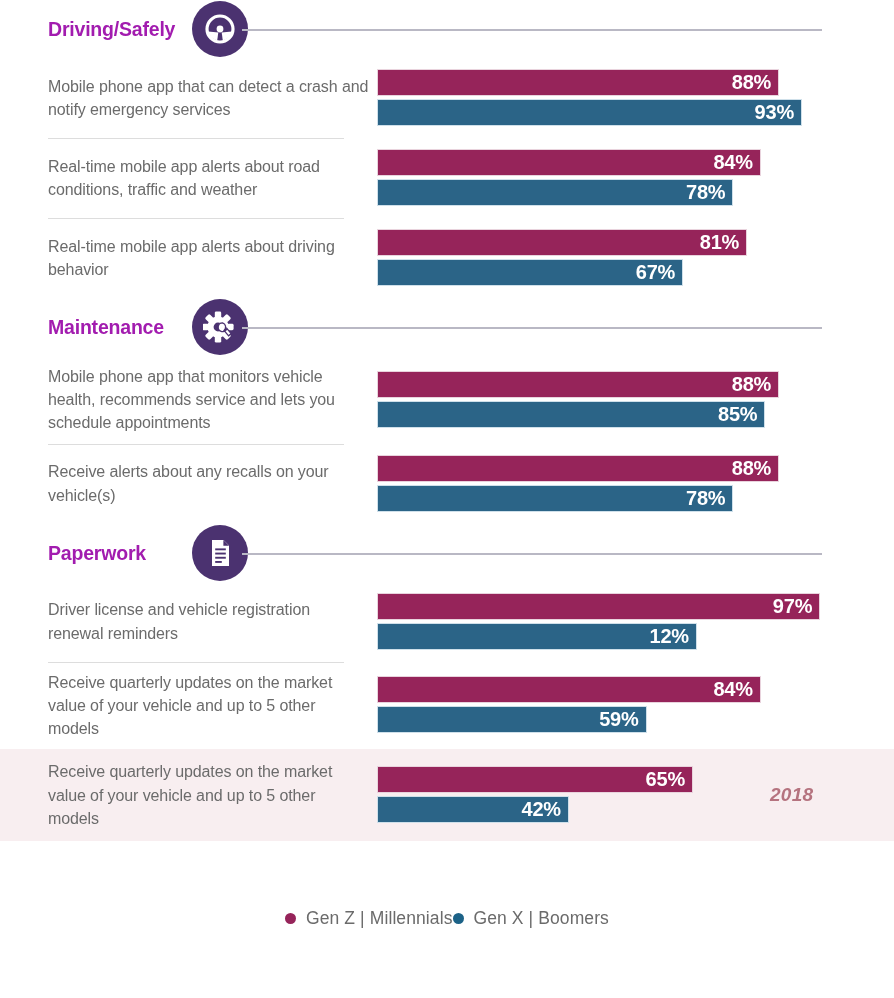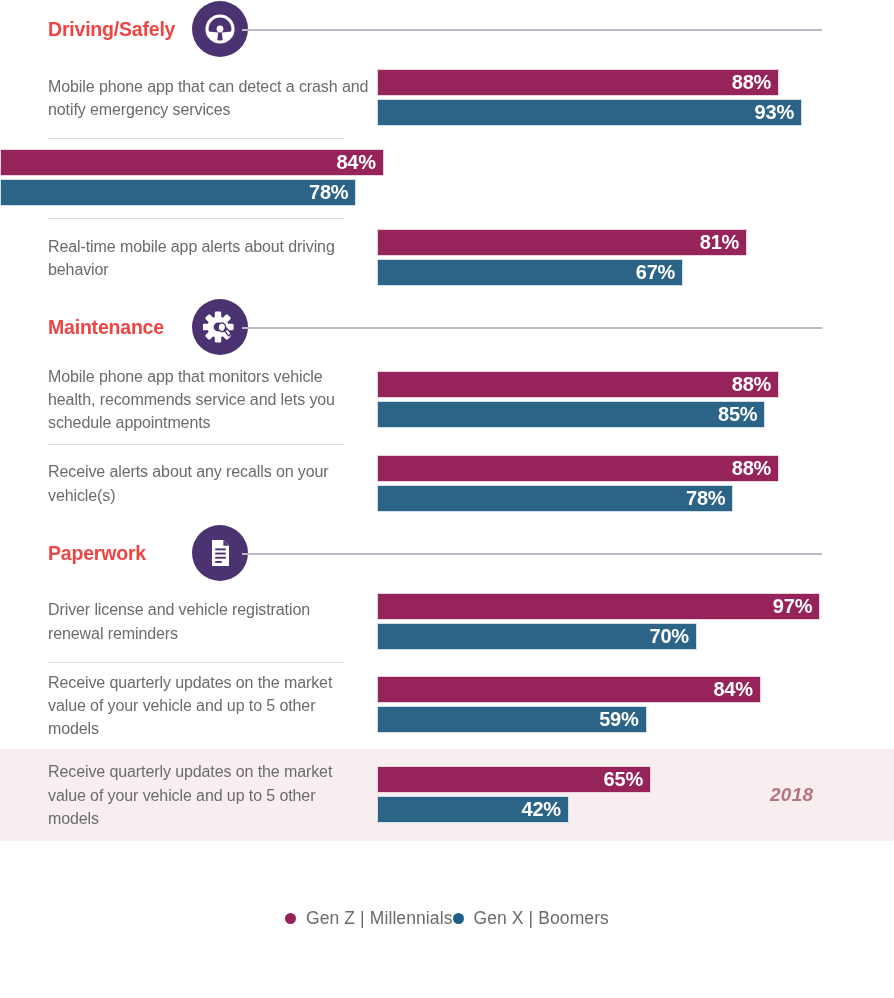--- a/index.html
+++ b/index.html
@@ -27,21 +27,21 @@
     position: relative;
     height: 58px;
   }
   .section-title {
     position: absolute;
     left: 48px;
     top: 50%;
     transform: translateY(-50%);
     font-size: 19.5px;
     font-weight: bold;
-    color: #ef4444;
+    color: #a21caf;
     letter-spacing: -0.2px;
     white-space: nowrap;
   }
   .section-icon {
     position: absolute;
     left: 192px;
     top: 50%;
     transform: translateY(-50%);
     width: 56px;
     height: 56px;
@@ -193,20 +193,21 @@
         <div class="row-bars">
           <div class="bar primary" style="width: 402.16px;">
             <span class="bar-value">88%</span>
           </div>
           <div class="bar secondary" style="width: 425.01px;">
             <span class="bar-value">93%</span>
           </div>
         </div>
       </div>
       <div class="row">
+        <div class="row-label">Real-time mobile app alerts about road conditions, traffic and weather</div>
         <div class="row-bars">
           <div class="bar primary" style="width: 383.88px;">
             <span class="bar-value">84%</span>
           </div>
           <div class="bar secondary" style="width: 356.46px;">
             <span class="bar-value">78%</span>
           </div>
         </div>
       </div>
       <div class="row">
@@ -279,40 +280,40 @@
       <div class="section-rule"></div>
     </div>
     <div class="rows">
       <div class="row">
         <div class="row-label">Driver license and vehicle registration renewal reminders</div>
         <div class="row-bars">
           <div class="bar primary" style="width: 443.29px;">
             <span class="bar-value">97%</span>
           </div>
           <div class="bar secondary" style="width: 319.9px;">
-            <span class="bar-value">70%</span>
+            <span class="bar-value">12%</span>
           </div>
         </div>
       </div>
       <div class="row">
         <div class="row-label">Receive quarterly updates on the market value of your vehicle and up to 5 other models</div>
         <div class="row-bars">
           <div class="bar primary" style="width: 383.88px;">
             <span class="bar-value">84%</span>
           </div>
           <div class="bar secondary" style="width: 269.63px;">
             <span class="bar-value">59%</span>
           </div>
         </div>
       </div>
     </div>
     <div class="highlight-band">
       <div class="row-label">Receive quarterly updates on the market value of your vehicle and up to 5 other models</div>
       <div class="row-bars">
-        <div class="bar primary" style="width: 274px;">
+        <div class="bar primary" style="width: 316px;">
           <span class="bar-value">65%</span>
         </div>
         <div class="bar secondary" style="width: 191.94px;">
           <span class="bar-value">42%</span>
         </div>
       </div>
       <div class="year-tag">2018</div>
     </div>
     <div class="legend">
       <div class="legend-item">

